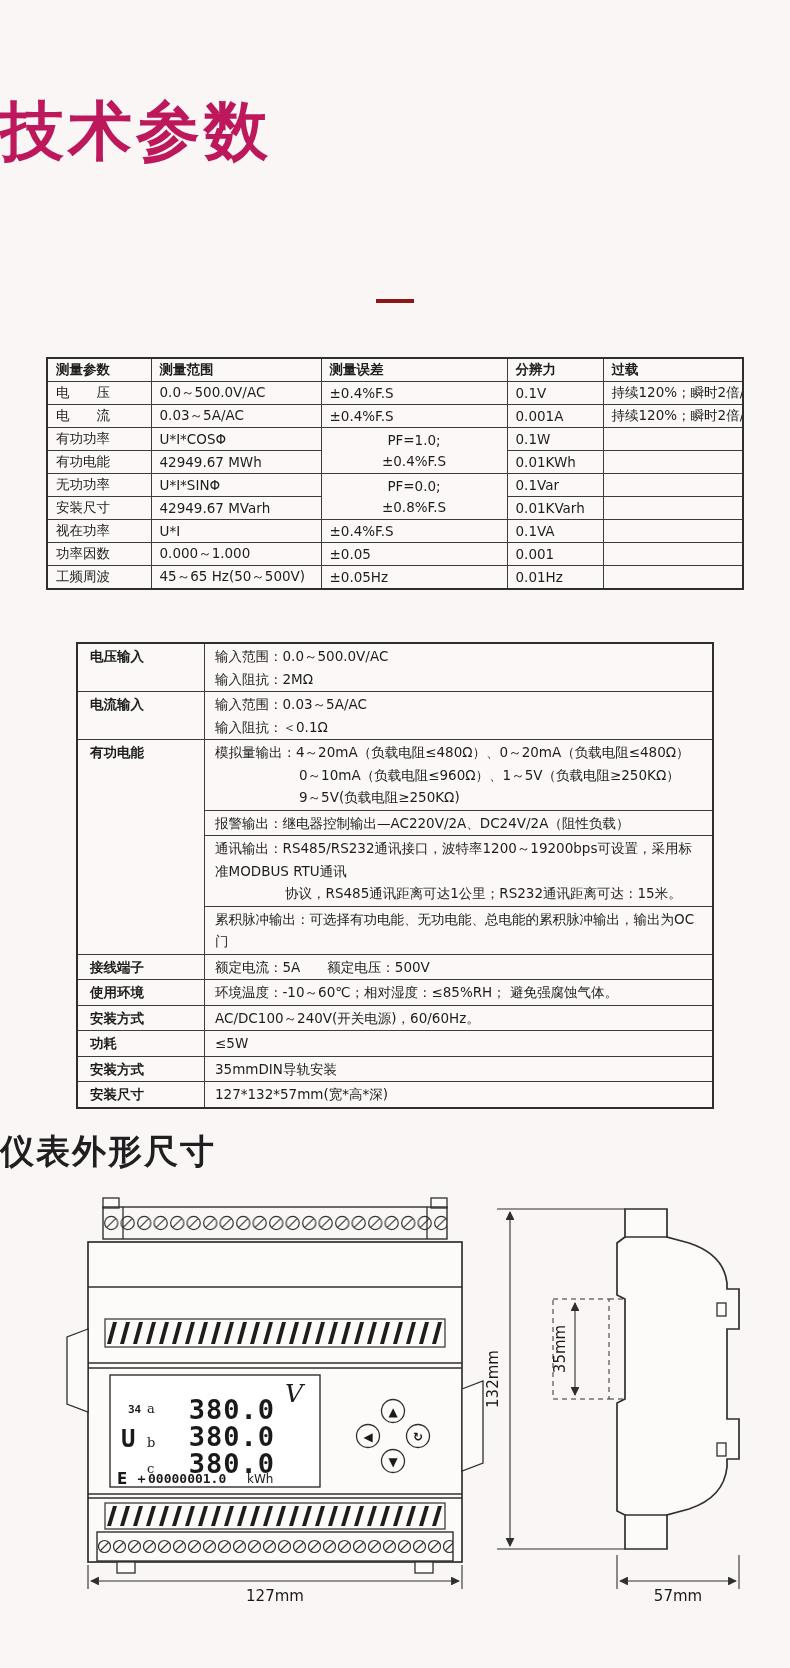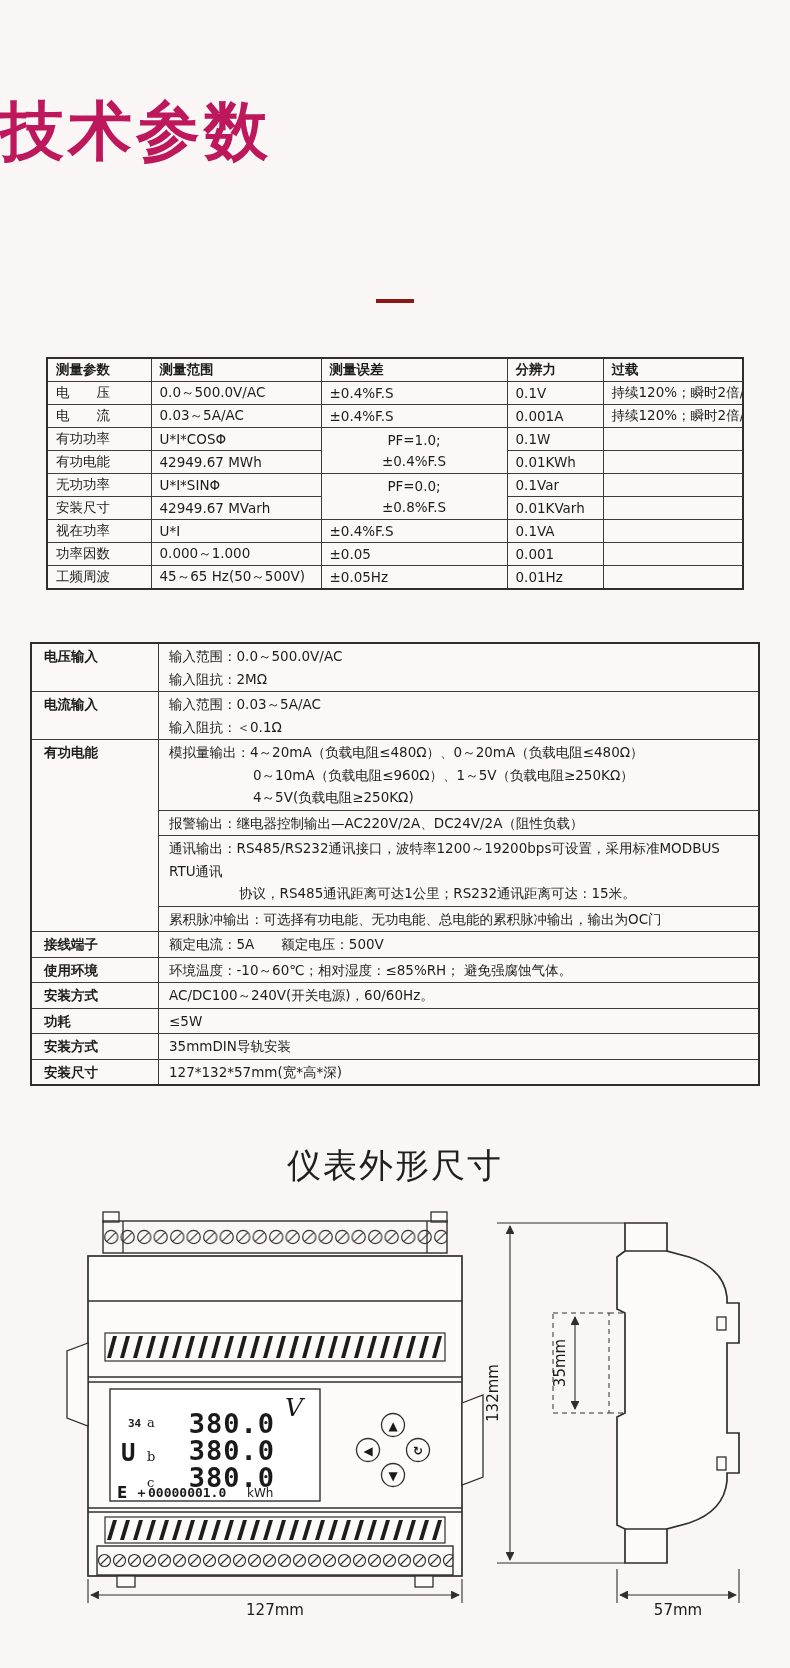--- a/index.html
+++ b/index.html
@@ -8,32 +8,32 @@
     background:#faf6f5;color:#1d1d1d;
     font-family:"DejaVu Sans","Liberation Sans",sans-serif;
   }
   
   .title{
     margin:88px 0 0;text-align:left;
     font-size:64px;font-weight:900;letter-spacing:4px;color:#be185d;
   }
   .divider{width:38px;height:4px;margin:124px auto 0;background:#8B1717;}
   .section-title{
-    margin:57px 0 0;text-align:center;
-    font-size:34px;font-weight:400;color:#1f1f1f;letter-spacing:2px;
+    margin:20px 0 0;
+    font-size:34px;font-weight:700;color:#1f1f1f;letter-spacing:2px;
   }
   
   table{border-collapse:collapse;table-layout:fixed;background:#fbf8f7;}
   .t1{width:698px;margin:54px auto 0;font-size:13.5px;border:2px solid #2e2e2e;}
   .t1 th,.t1 td{border:1px solid #3c3c3c;height:20px;padding:1px 8px;white-space:nowrap;overflow:hidden;}
   .t1 th{font-weight:700;}
   .al{text-align:left;padding-left:12px;}
   .ac{text-align:left;}
   .errline{height:21.5px;display:flex;align-items:center;justify-content:center;}
-  .t2{width:730px;margin:52px auto 0;font-size:13.5px;border:2px solid #2e2e2e;}
+  .t2{width:638px;margin:52px auto 0;font-size:13.5px;border:2px solid #2e2e2e;}
   .t2 th,.t2 td{border:1px solid #3c3c3c;padding:1px 10px;line-height:22.5px;text-align:left;vertical-align:top;}
   .t2 th{width:104px;font-weight:700;padding-left:12px;}
   .ind6{padding-left:84px;}
   .ind5{padding-left:70px;}
   
   .drawing{display:block;margin:22px auto 0;}
   .ln{stroke:#2f2f2f;stroke-width:1.3;fill:none;}
   .thick{stroke-width:1.7;}
   .fillw{fill:#fdfbfa;}
   .dim{stroke:#2f2f2f;stroke-width:1.1;fill:none;}
@@ -151,21 +151,21 @@
       <td>
         <div>输入范围：0.03～5A/AC</div>
         <div>输入阻抗：＜0.1Ω</div>
       </td>
     </tr>
     <tr>
       <th rowspan="4">有功电能</th>
       <td>
         <div>模拟量输出：4～20mA（负载电阻≤480Ω）、0～20mA（负载电阻≤480Ω）</div>
         <div class="ind6">0～10mA（负载电阻≤960Ω）、1～5V（负载电阻≥250KΩ）</div>
-        <div class="ind6">4～5V(负载电阻≥250KΩ)</div>
+        <div class="ind6">9～5V(负载电阻≥250KΩ)</div>
       </td>
     </tr>
     <tr>
       <td>报警输出：继电器控制输出—AC220V/2A、DC24V/2A（阻性负载）</td>
     </tr>
     <tr>
       <td>
         <div>通讯输出：RS485/RS232通讯接口，波特率1200～19200bps可设置，采用标准MODBUS RTU通讯</div>
         <div class="ind5">协议，RS485通讯距离可达1公里；RS232通讯距离可达：15米。</div>
       </td>

